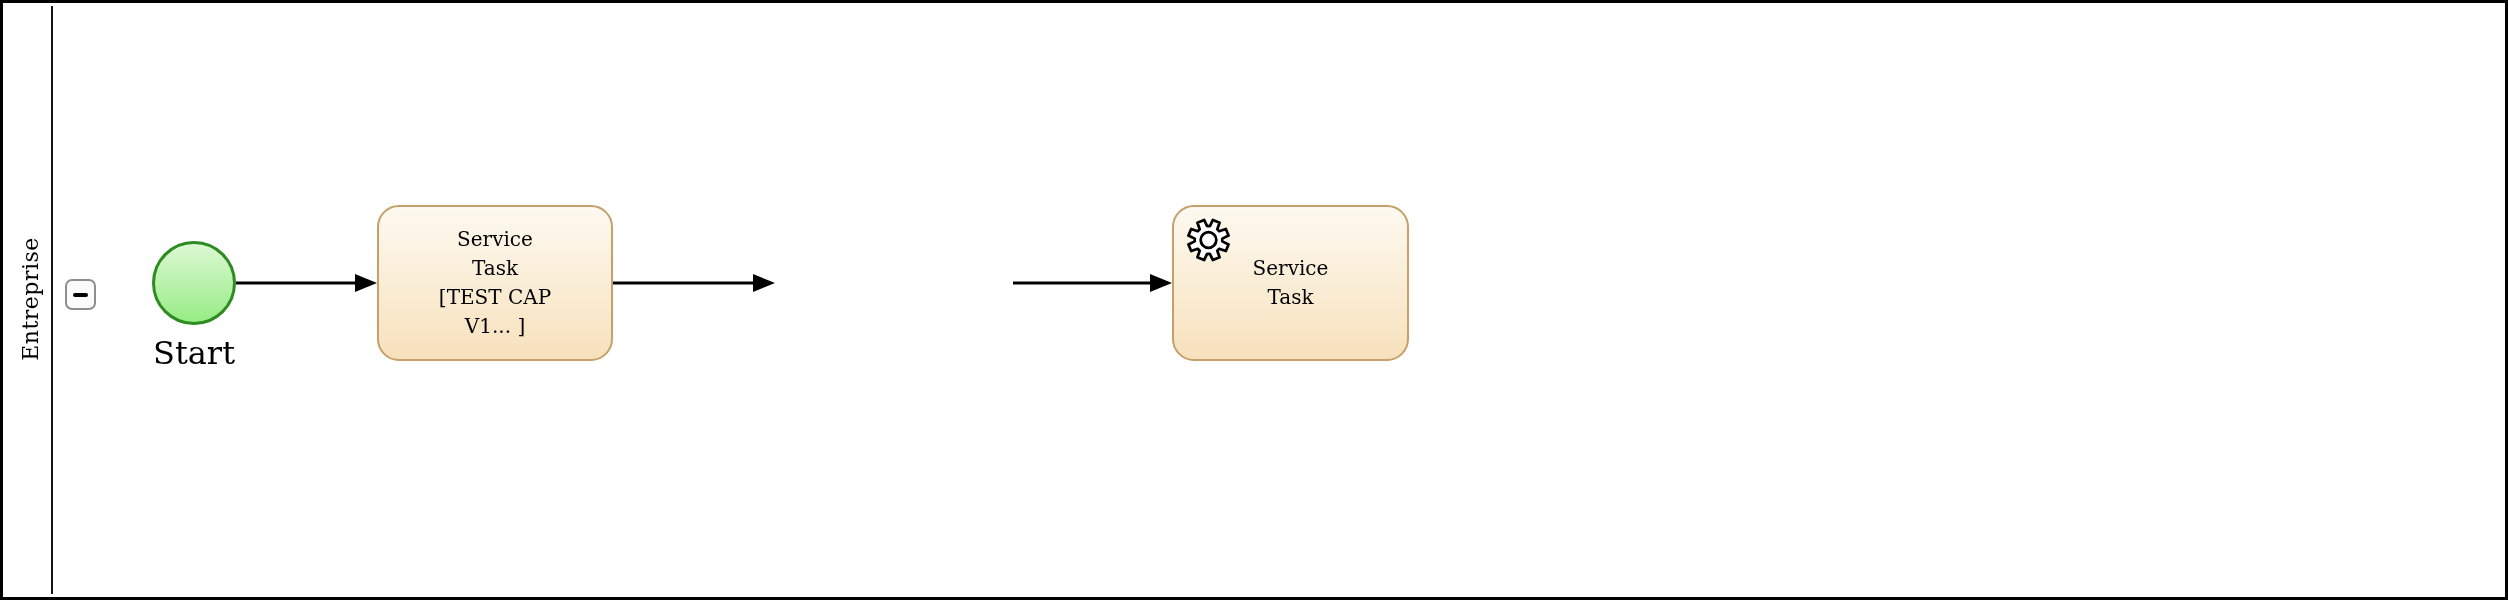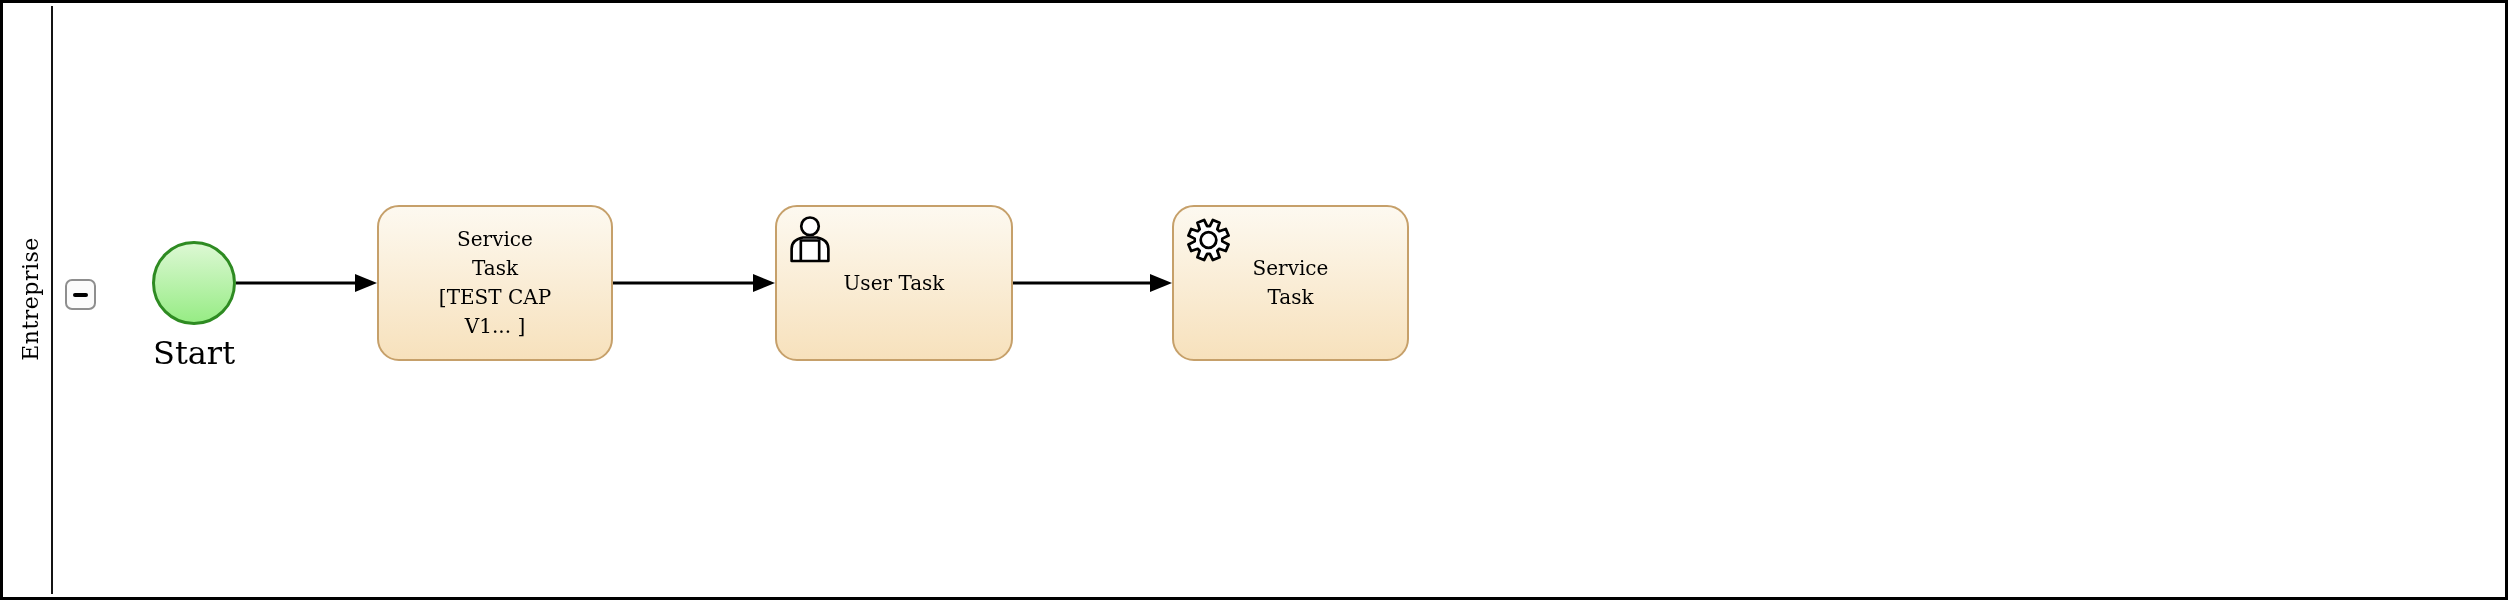--- a/index.html
+++ b/index.html
@@ -75,30 +75,20 @@
 
     <div class="task task1">
       <div class="task-text">
         <span>Service</span>
         <span>Task</span>
         <span>[TEST CAP</span>
         <span>V1... ]</span>
       </div>
     </div>
 
-    <div class="task task2">
-      <svg class="task-icon user-icon" viewBox="0 0 42 48" xmlns="http://www.w3.org/2000/svg">
-        <path d="M3,46 L3,34 C3,27 9,24 14,23 L28,23 C33,24 39,27 39,34 L39,46 Z" fill="#fff" stroke="#000" stroke-width="2.6" stroke-linejoin="round"></path>
-        <path d="M12,46 L12,26 L30,26 L30,46" fill="none" stroke="#000" stroke-width="2.6"></path>
-        <circle cx="21" cy="12" r="8.6" fill="#fff" stroke="#000" stroke-width="2.6"></circle>
-      </svg>
-      <div class="task-text">
-        <span>User Task</span>
-      </div>
-    </div>
 
     <div class="task task3">
       <svg class="task-icon gear-icon" viewBox="0 0 46 46" xmlns="http://www.w3.org/2000/svg">
         <polygon points="24.4,8.9 27.5,2.5 34.3,5.3 32.0,12.0 34.0,14.0 40.7,11.7 43.5,18.5 37.1,21.6 37.1,24.4 43.5,27.5 40.7,34.3 34.0,32.0 32.0,34.0 34.3,40.7 27.5,43.5 24.4,37.1 21.6,37.1 18.5,43.5 11.7,40.7 14.0,34.0 12.0,32.0 5.3,34.3 2.5,27.5 8.9,24.4 8.9,21.6 2.5,18.5 5.3,11.7 12.0,14.0 14.0,12.0 11.7,5.3 18.5,2.5 21.6,8.9" fill="#fff" stroke="#000" stroke-width="2.8" stroke-linejoin="round"></polygon>
         <circle cx="23" cy="23" r="8" fill="#fff" stroke="#000" stroke-width="2.8"></circle>
       </svg>
       <div class="task-text">
         <span>Service</span>
         <span>Task</span>
       </div>

